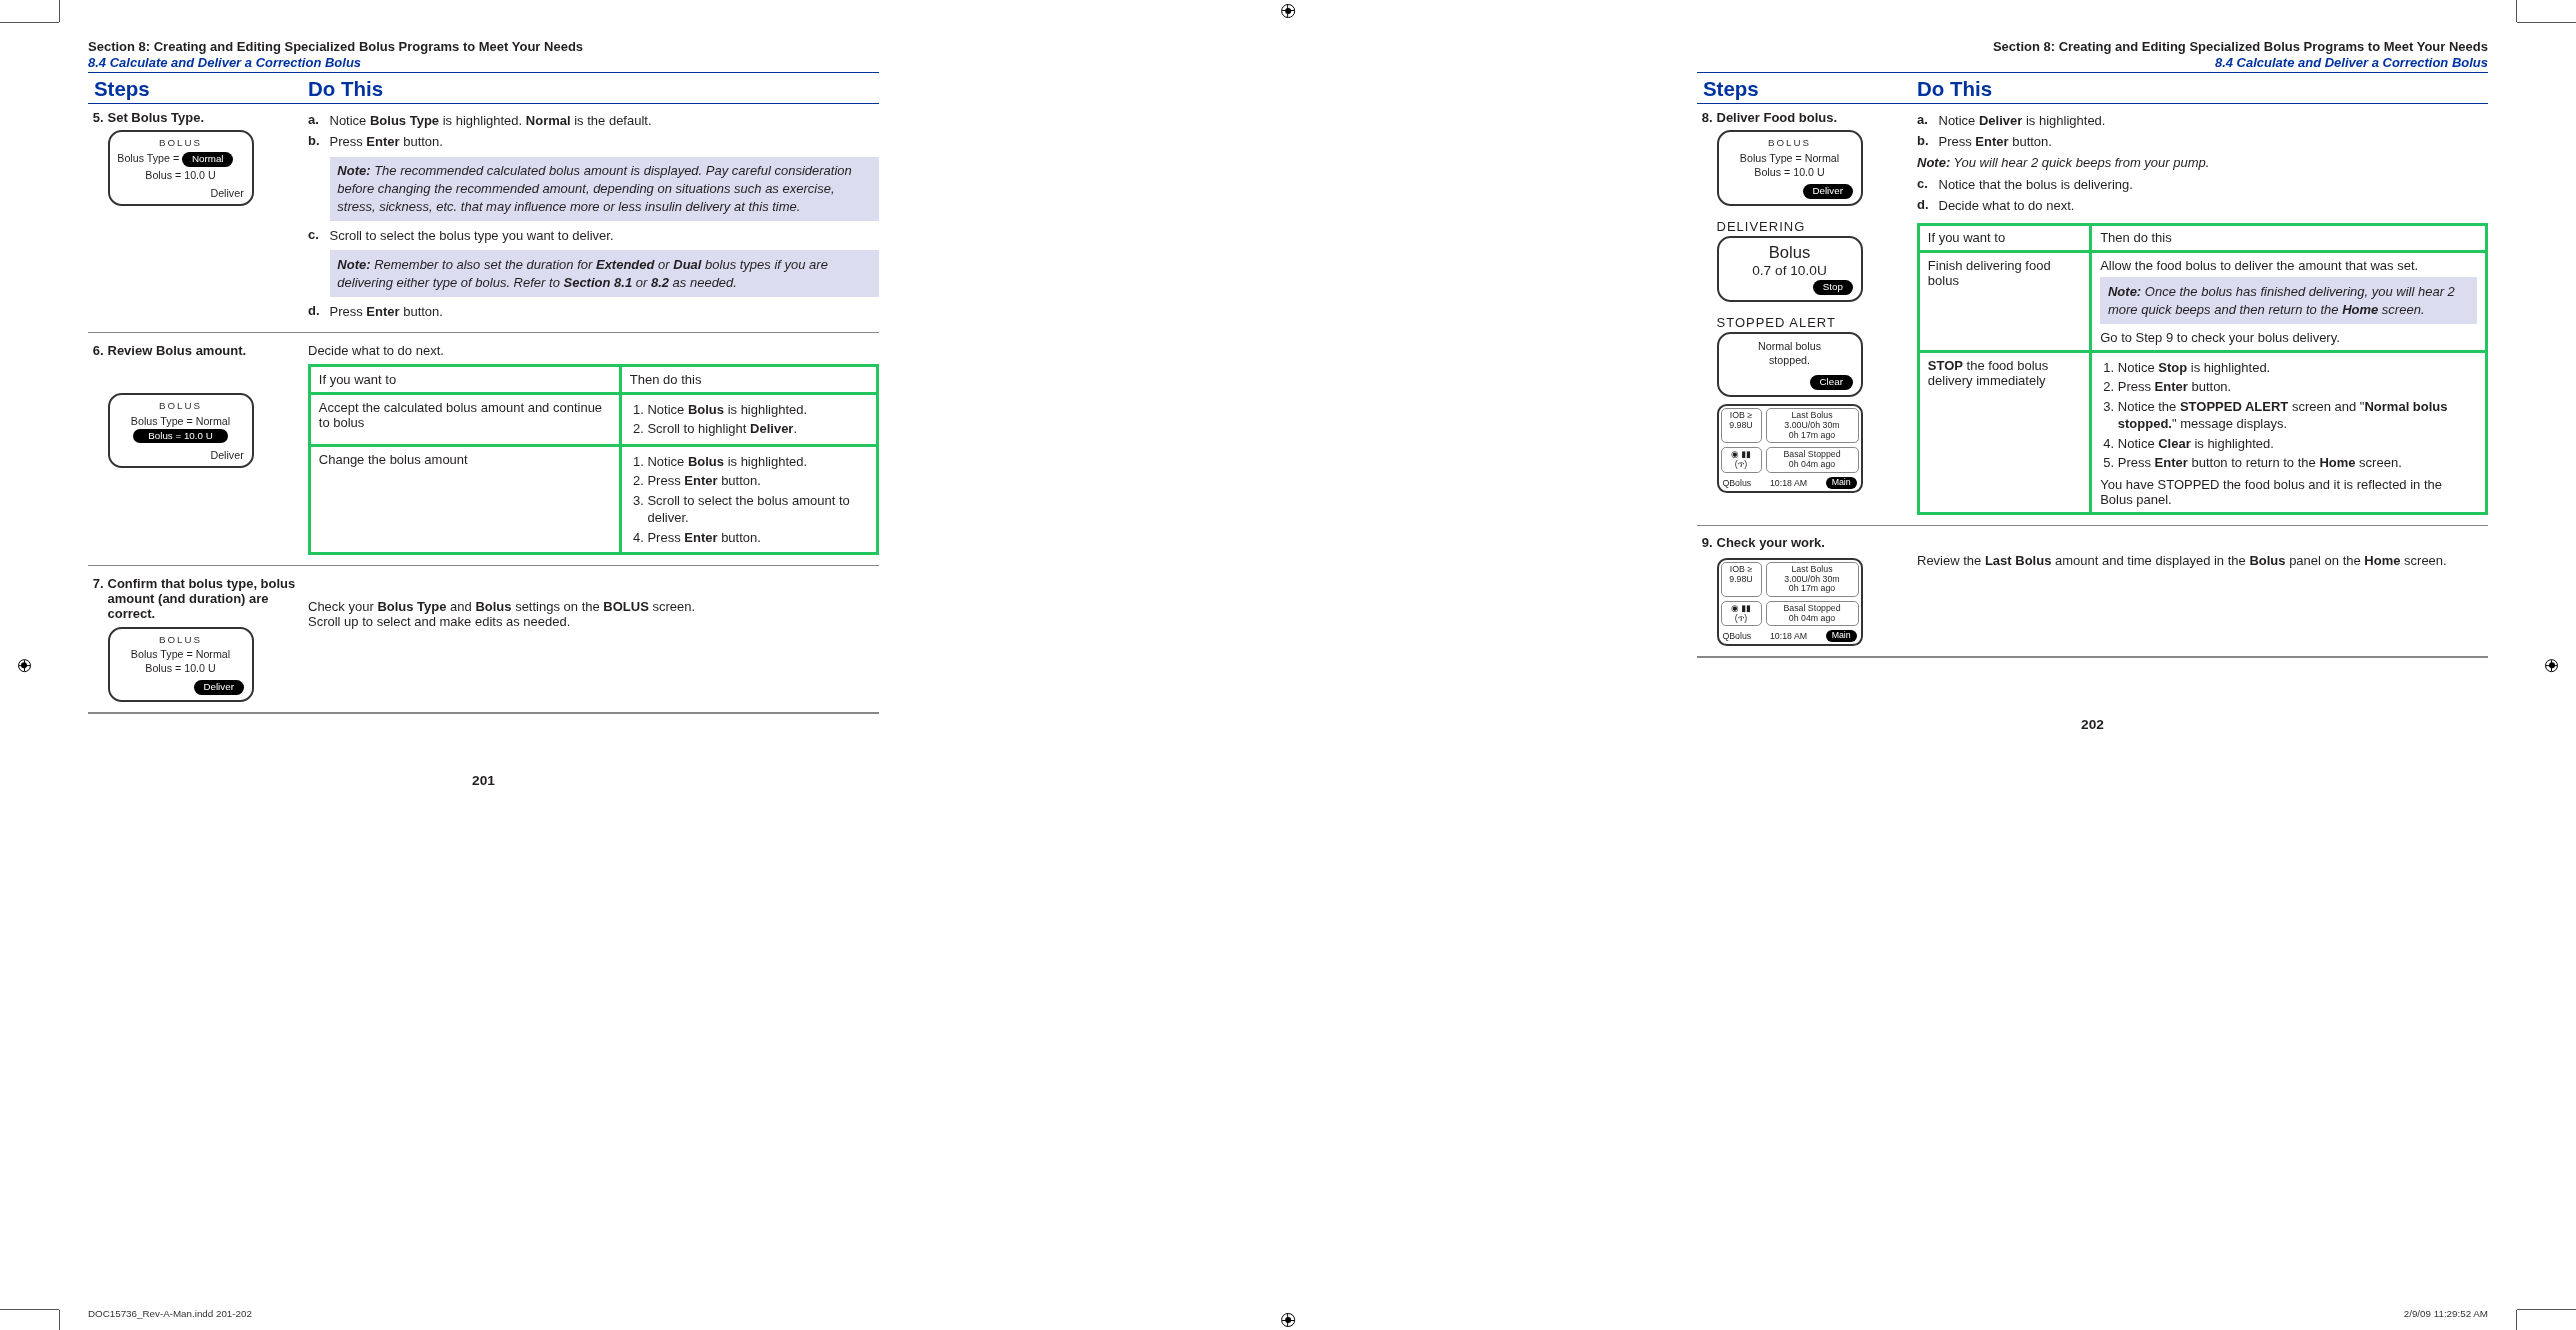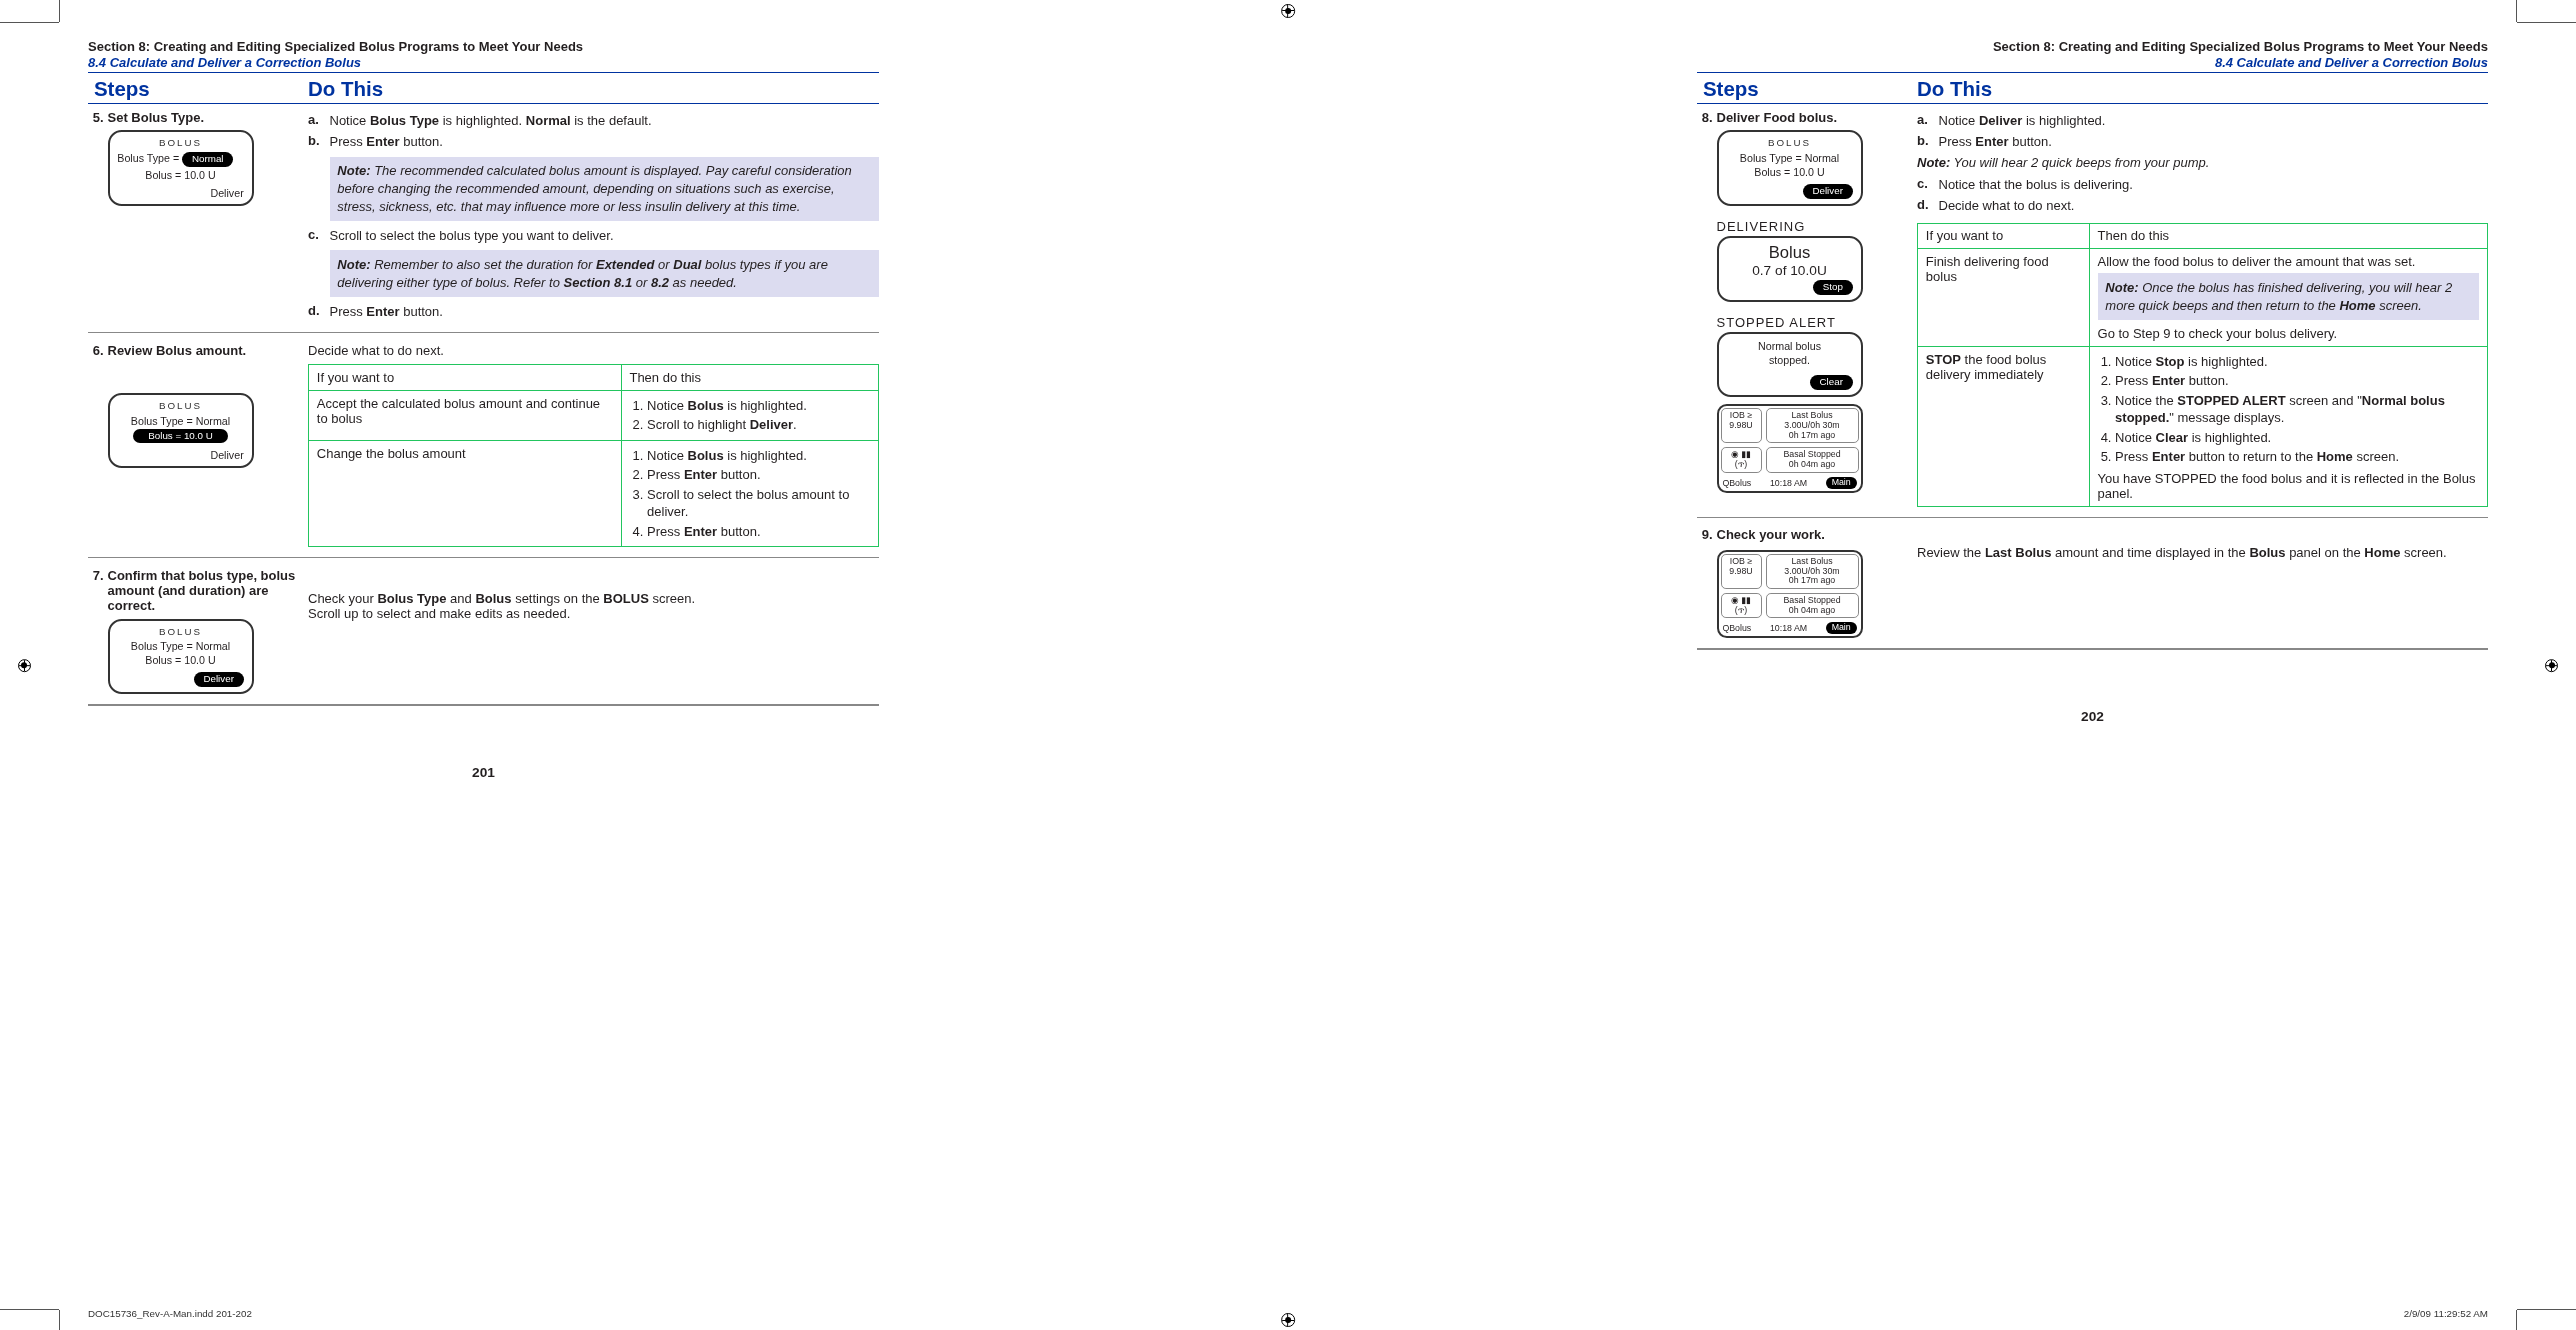--- a/index.html
+++ b/index.html
@@ -49,21 +49,21 @@
   }
   .note-box.inset { margin:3.9px 0 5.9px 0;}
   .note-box .lead { font-weight:700; }
   .sep { border:none; border-top:1px solid #888; margin:5.9px 0;}
   .sep.heavy { border-top:2px solid #888; }
   table.decision {
     border-collapse:collapse; width:100%; margin-top:5.9px; margin-left:0;
     font-size:13px;
   }
   table.decision th, table.decision td {
-    border:1px solid #22c55e; padding:4.9px 7.8px; text-align:left; vertical-align:top;
+    border:3px solid #22c55e; padding:4.9px 7.8px; text-align:left; vertical-align:top;
   }
   table.decision th { font-weight:400; background:#fff;}
   ol.numbered { padding-left:17.6px; }
   ol.numbered li { padding:1px 0; line-height:1.35;}
   b { font-weight:700; }
   
   .screen {
     width:146px; border:2px solid #333; border-radius:13.7px; background:#fff;
     padding:4.9px 0 4.9px 0; margin-top:5.9px; font-family:Arial,sans-serif;
   }

